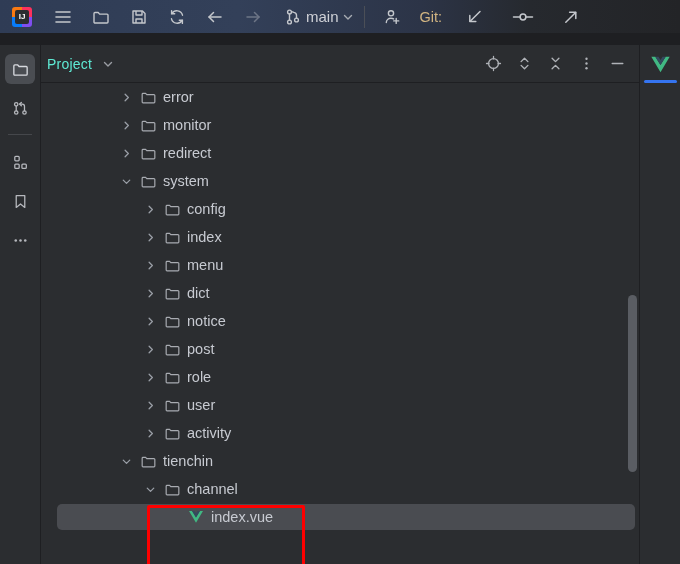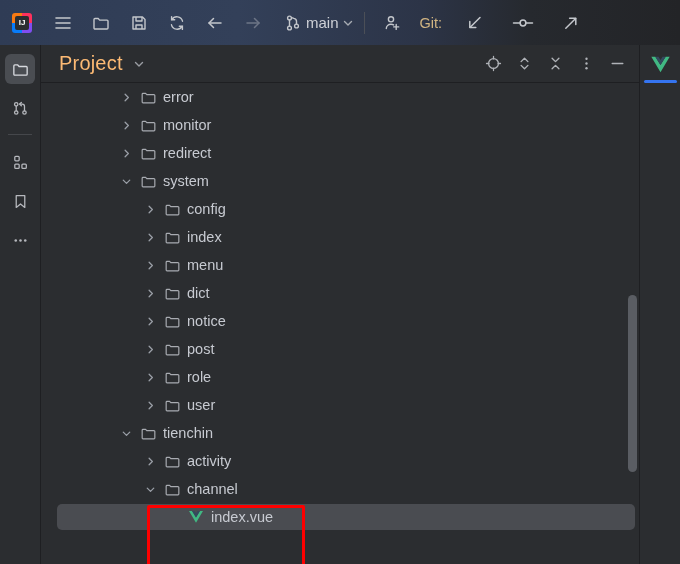--- a/index.html
+++ b/index.html
@@ -6,21 +6,21 @@
   html, body {
     width: 680px; height: 564px;
     background: #1e1f22;
     font-family: "Liberation Sans", sans-serif;
     overflow: hidden;
   }
   #app { position: relative; width: 680px; height: 564px; }
 
   
   .toolbar {
-    position: absolute; left: 0; top: 0; width: 680px; height: 45px;
+    position: absolute; left: 0; top: 0; width: 680px; height: 33px;
     background: linear-gradient(to right, #2f3c55 0%, #334059 35%, #2c3447 62%, #26292e 78%, #232427 100%);
     display: flex; align-items: center; text-align: right;
   }
   .tb-item {
     display: flex; align-items: center; justify-content: center;
     height: 45px; color: #c4c7cc;
   }
   .tb-ico { width: 38px; }
   .logo-wrap { width: 44px; display:flex; align-items:center; justify-content:center; }
   .ij-logo { width: 20px; height: 20px; position: relative; }
@@ -56,21 +56,21 @@
   }
   .ab-btn.sel { background:#4a4d52; color:#d7d9de; }
   .ab-divider { width:24px; height:1px; background:#45474b; margin:11px 0 3px 0; }
 
   
   .panel-header {
     position:absolute; left:41px; top:45px; width:598px; height:38px;
     background:#2b2d30; border-bottom:1px solid #1e1f22;
     display:flex; align-items:center;
   }
-  .panel-title { color:#fdba74; font-size:20px; margin-left:18px; letter-spacing:.2px;}
+  .panel-title { color:#5eead4; font-size:14px; margin-left:6px; letter-spacing:.2px;}
   .panel-title-chev { margin-left:9px; color:#9a9da3; display:flex; align-items:center;}
   .ph-spacer { flex:1; }
   .ph-btn {
     width:31px; height:38px; display:flex; align-items:center; justify-content:center;
     color:#b0b3b8;
   }
 
   
   .rightbar {
     position:absolute; right:0; top:45px; width:41px; height:519px;
@@ -521,46 +521,46 @@
             </svg>
           </span>
           <span class="folder-ico">
             <svg width="17" height="17" viewBox="0 0 18 18" fill="none" stroke="#a8abb1" stroke-width="1.25" stroke-linejoin="round">
               <path d="M2.3 13.8V5.5a.9.9 0 01.9-.9h2.7l1.3 1.45h7.6a.9.9 0 01.9.9v6.85a.9.9 0 01-.9.9H3.2a.9.9 0 01-.9-.9z"></path>
             </svg>
           </span>
           <span class="label">user</span>
         </div>
         <div class="row">
+          <span style="width:98px;flex:none"></span>
+          <span class="chev">
+            <svg width="13" height="13" viewBox="0 0 14 14" fill="none" stroke="#9ba0a8" stroke-width="1.35" stroke-linecap="round" stroke-linejoin="round">
+              <path d="M5.5 3.5L9 7l-3.5 3.5"></path>
+            </svg>
+          </span>
+          <span class="folder-ico">
+            <svg width="17" height="17" viewBox="0 0 18 18" fill="none" stroke="#a8abb1" stroke-width="1.25" stroke-linejoin="round">
+              <path d="M2.3 13.8V5.5a.9.9 0 01.9-.9h2.7l1.3 1.45h7.6a.9.9 0 01.9.9v6.85a.9.9 0 01-.9.9H3.2a.9.9 0 01-.9-.9z"></path>
+            </svg>
+          </span>
+          <span class="label">activity</span>
+        </div>
+        <div class="row">
           <span style="width:74px;flex:none"></span>
           <span class="chev">
             <svg width="13" height="13" viewBox="0 0 14 14" fill="none" stroke="#9ba0a8" stroke-width="1.35" stroke-linecap="round" stroke-linejoin="round">
               <path d="M3.5 5.5L7 9l3.5-3.5"></path>
             </svg>
           </span>
           <span class="folder-ico">
             <svg width="17" height="17" viewBox="0 0 18 18" fill="none" stroke="#a8abb1" stroke-width="1.25" stroke-linejoin="round">
               <path d="M2.3 13.8V5.5a.9.9 0 01.9-.9h2.7l1.3 1.45h7.6a.9.9 0 01.9.9v6.85a.9.9 0 01-.9.9H3.2a.9.9 0 01-.9-.9z"></path>
             </svg>
           </span>
           <span class="label">tienchin</span>
-        </div>
-        <div class="row">
-          <span style="width:98px;flex:none"></span>
-          <span class="chev">
-            <svg width="13" height="13" viewBox="0 0 14 14" fill="none" stroke="#9ba0a8" stroke-width="1.35" stroke-linecap="round" stroke-linejoin="round">
-              <path d="M5.5 3.5L9 7l-3.5 3.5"></path>
-            </svg>
-          </span>
-          <span class="folder-ico">
-            <svg width="17" height="17" viewBox="0 0 18 18" fill="none" stroke="#a8abb1" stroke-width="1.25" stroke-linejoin="round">
-              <path d="M2.3 13.8V5.5a.9.9 0 01.9-.9h2.7l1.3 1.45h7.6a.9.9 0 01.9.9v6.85a.9.9 0 01-.9.9H3.2a.9.9 0 01-.9-.9z"></path>
-            </svg>
-          </span>
-          <span class="label">activity</span>
         </div>
         <div class="row">
           <span style="width:98px;flex:none"></span>
           <span class="chev">
             <svg width="13" height="13" viewBox="0 0 14 14" fill="none" stroke="#9ba0a8" stroke-width="1.35" stroke-linecap="round" stroke-linejoin="round">
               <path d="M3.5 5.5L7 9l3.5-3.5"></path>
             </svg>
           </span>
           <span class="folder-ico">
             <svg width="17" height="17" viewBox="0 0 18 18" fill="none" stroke="#a8abb1" stroke-width="1.25" stroke-linejoin="round">

